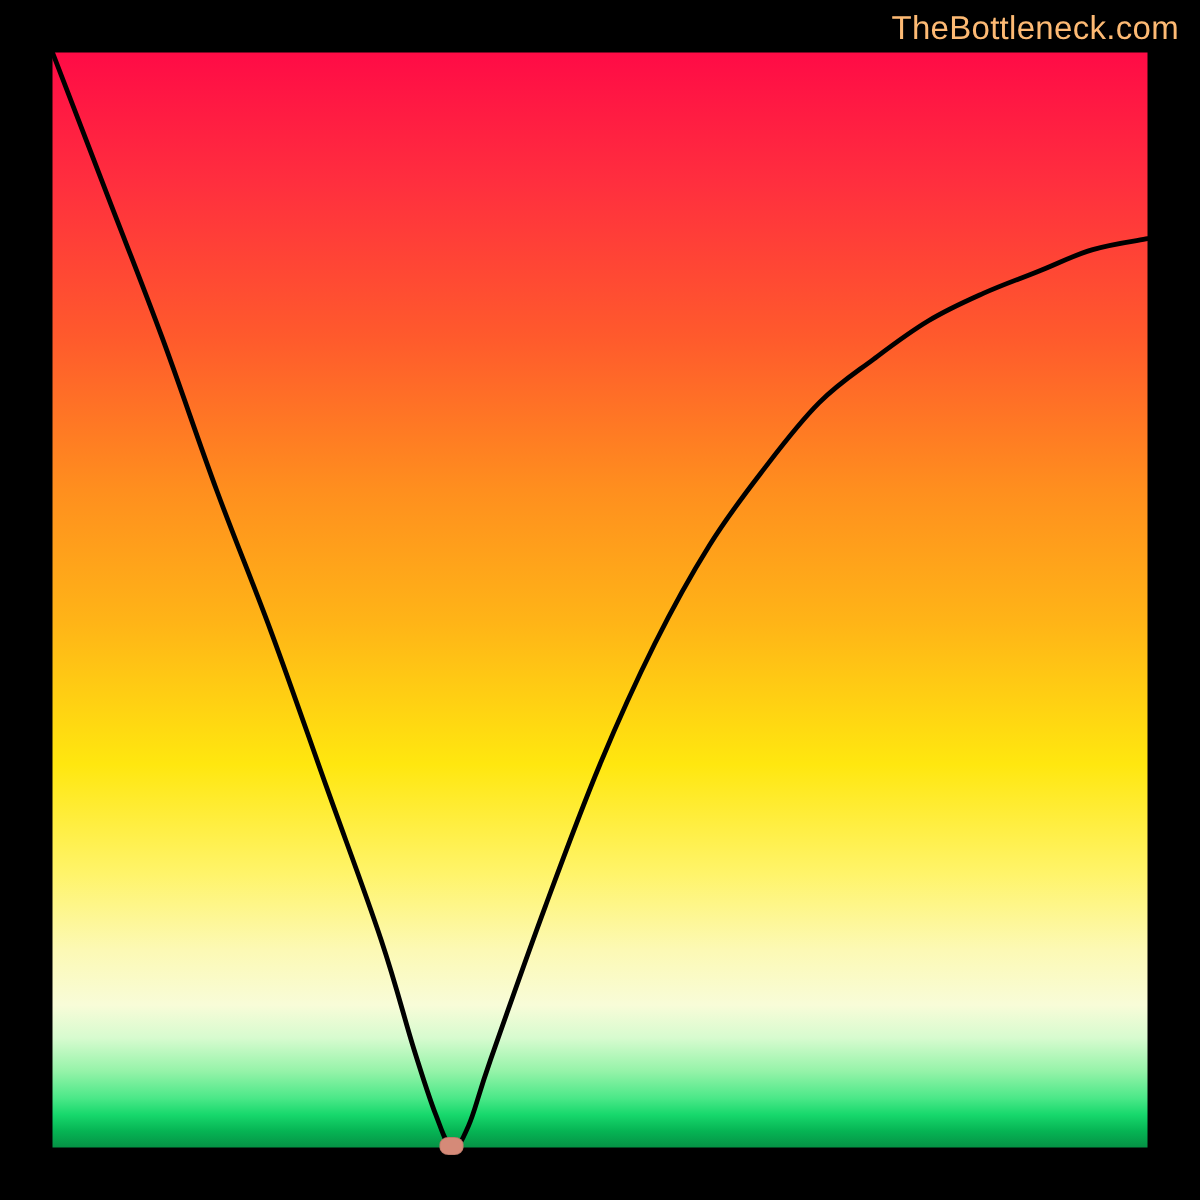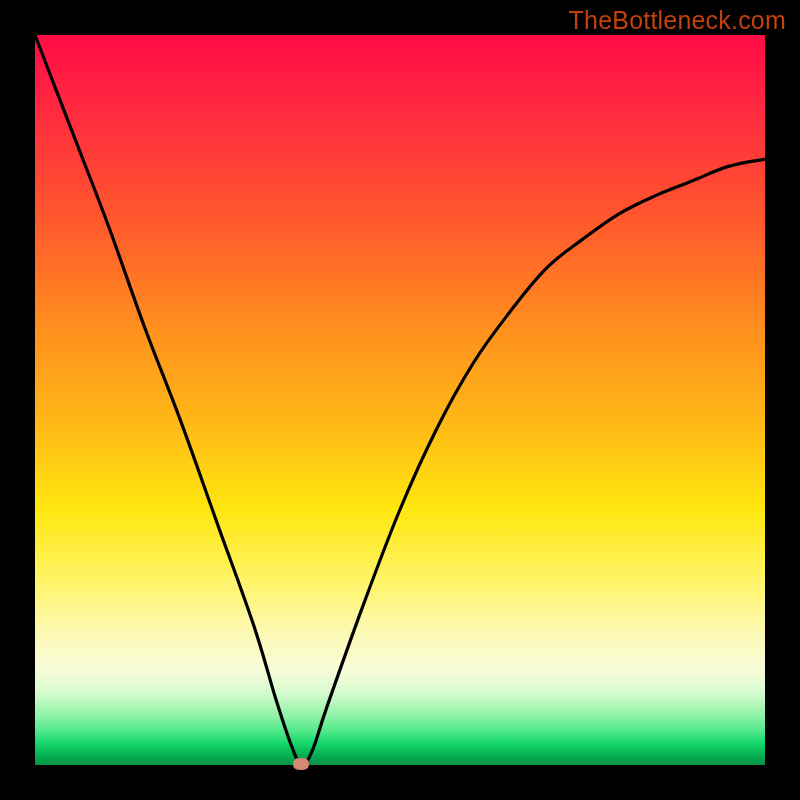--- a/index.html
+++ b/index.html
@@ -42,22 +42,22 @@
       #4be888 95.5%,
       #17d86c 97%,
       #06b454 98.5%,
       #059245 100%
     );
   }
   .watermark {
     position: absolute;
     top: 6px;
     right: 14px;
-    color: #c2410c;
-    font-size: 25px;
+    color: #fdba74;
+    font-size: 22px;
     letter-spacing: 0.2px;
     font-weight: 500;
   }
   svg.curve {
     position: absolute;
     left: 0;
     top: 0;
     width: 730px;
     height: 730px;
     overflow: visible;

